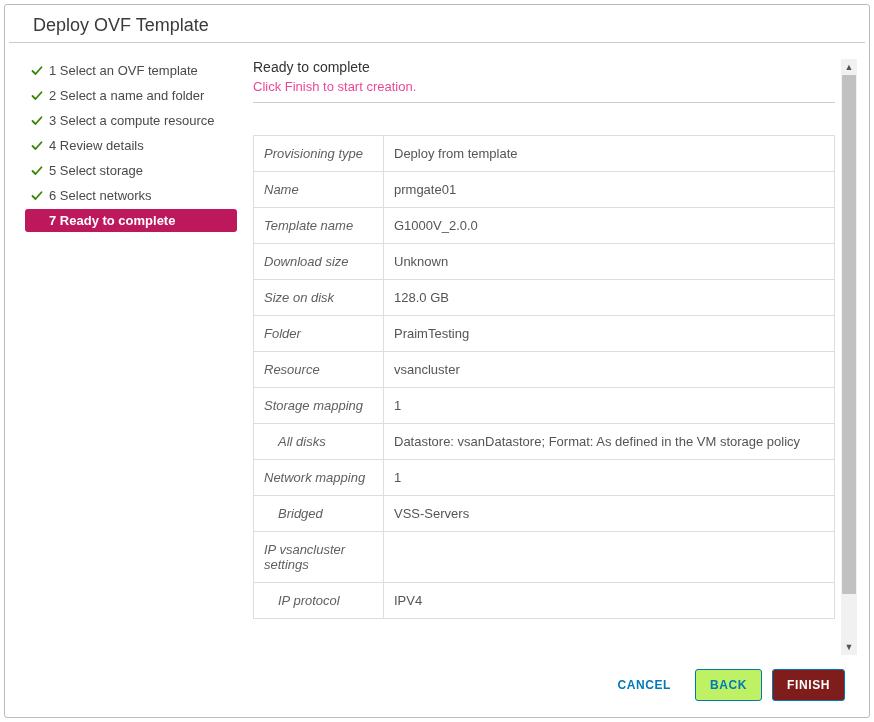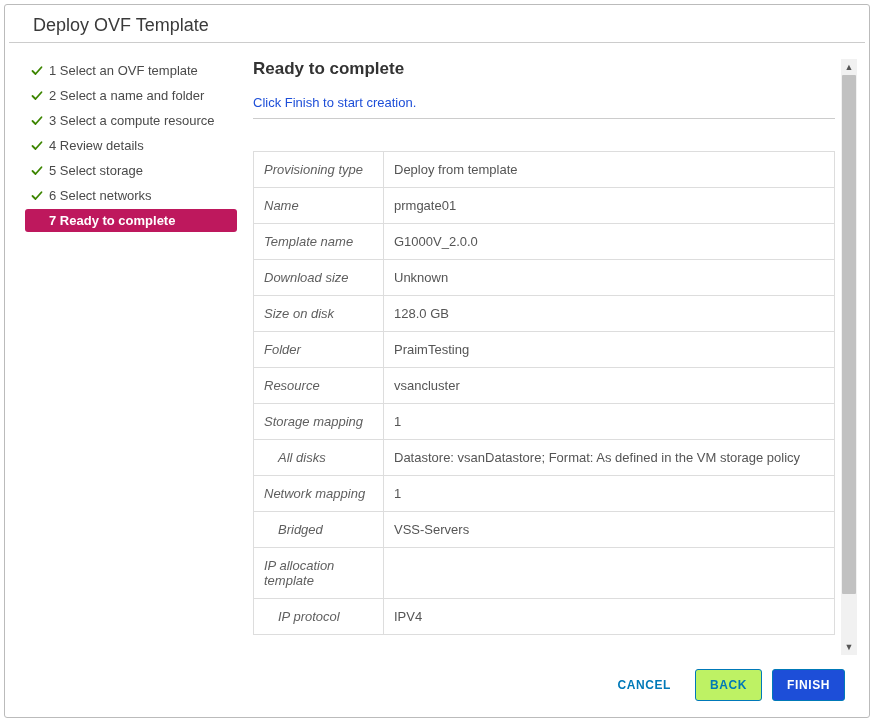--- a/index.html
+++ b/index.html
@@ -103,28 +103,28 @@
     }
     .scroll-thumb {
       position: absolute;
       top: 0;
       left: 1px; right: 1px;
       height: 92%;
       background: #c1c1c1;
       border-radius: 1px;
     }
     .section-title {
-      font-weight: 700;
-      font-size: 17px;
+      font-weight: 400;
+      font-size: 14px;
       color: #333;
-      margin-bottom: 16px;
+      margin-bottom: 4px;
     }
     .section-desc {
       font-size: 13px;
-      color: #1d4ed8;
+      color: #ec4899;
       padding-bottom: 8px;
       border-bottom: 1px solid #ccc;
     }
     .spacer { height: 32px; }
     table.summary {
       width: 100%;
       border-collapse: collapse;
       border: 1px solid #ddd;
     }
     table.summary td {
@@ -161,21 +161,21 @@
       border: none;
       color: #0079b8;
       text-align: center;
     }
     .btn-outline {
       background: #bef264;
       border: 1px solid #0079b8;
       color: #0079b8;
     }
     .btn-primary {
-      background: #1d4ed8;
+      background: #7f1d1d;
       border: 1px solid #0079b8;
       color: #fff;
     }
   </style>
 </head>
 <body>
 
 <div class="dialog">
   <div class="dialog-title">Deploy OVF Template</div>
 
@@ -281,21 +281,21 @@
               </tr>
               <tr>
                 <td class="key">Network mapping</td>
                 <td>1</td>
               </tr>
               <tr>
                 <td class="key indent">Bridged</td>
                 <td>VSS-Servers</td>
               </tr>
               <tr>
-                <td class="key">IP allocation template</td>
+                <td class="key">IP vsancluster settings</td>
                 <td></td>
               </tr>
               <tr>
                 <td class="key indent">IP protocol</td>
                 <td>IPV4</td>
               </tr>
             </tbody>
         </table>
       </div>
 

